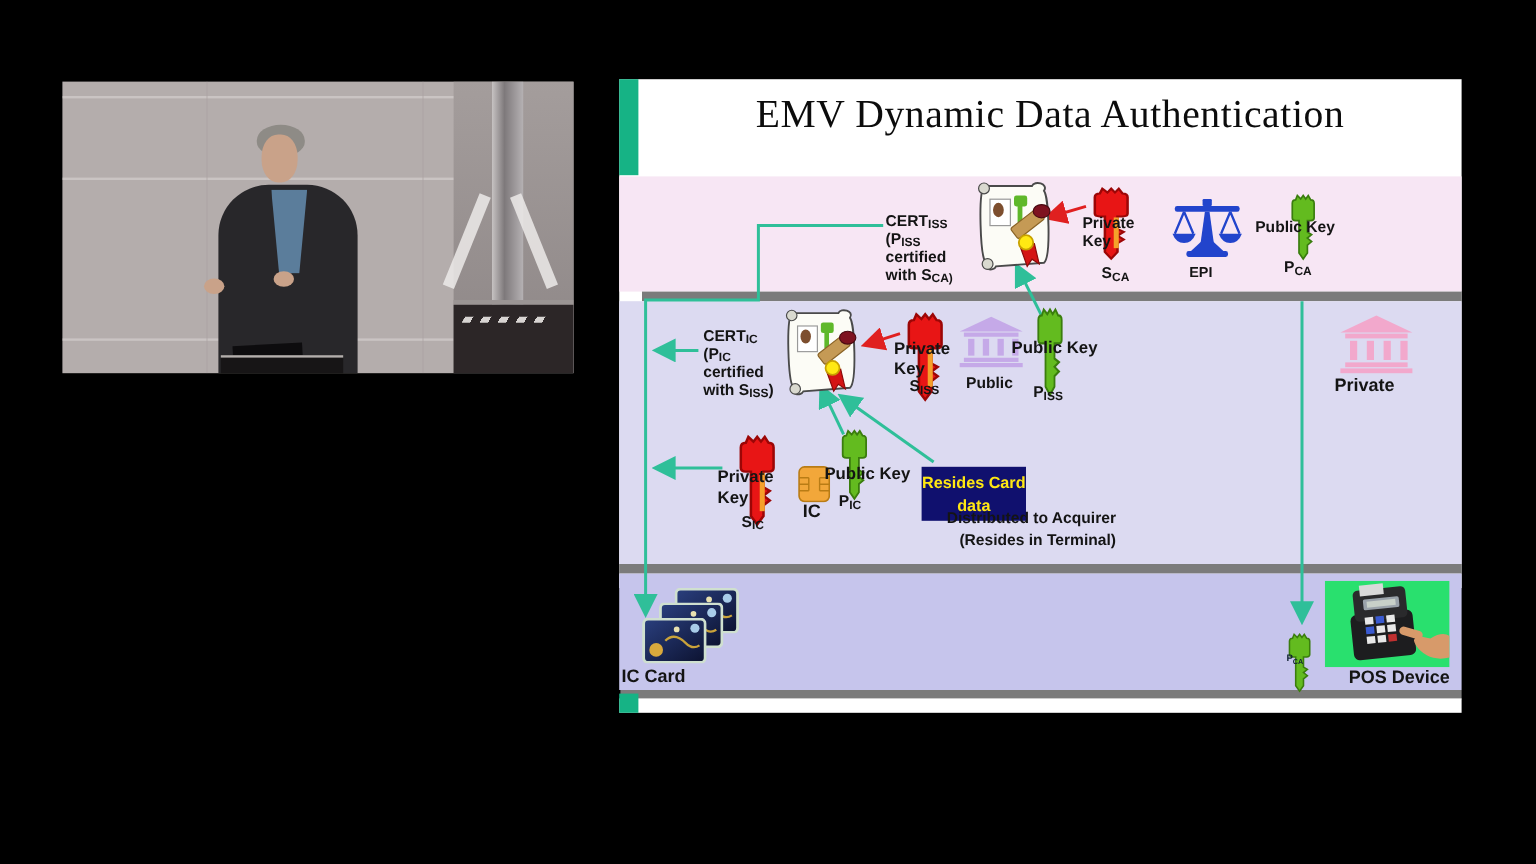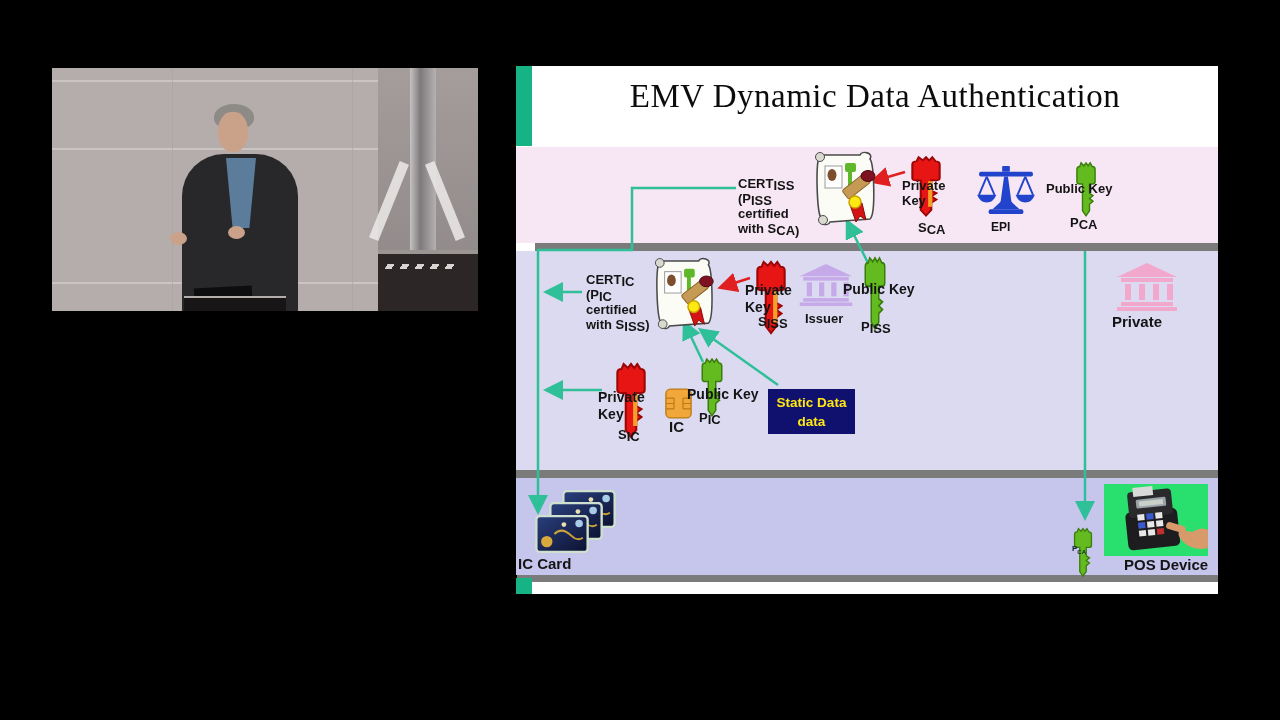--- a/index.html
+++ b/index.html
@@ -36,21 +36,21 @@
   .band-lav{top:185px;height:219px;background:#dcdaf1;}
   .band-blue{top:412px;height:97px;background:#c6c5ec;}
   .graybar{position:absolute;height:8px;background:#7b7b7b;}
   .whitestrip{position:absolute;left:0;top:516px;width:702px;height:12px;background:#ffffff;}
   .teal-bar{position:absolute;left:0;top:0;width:16px;height:80px;background:#16b385;}
   .teal-sq{position:absolute;left:0;top:512px;width:16px;height:16px;background:#16b385;z-index:8;}
   .slide-title{position:absolute;left:16px;top:12px;width:686px;text-align:center;
                font-family:"Liberation Serif",serif;font-size:33px;color:#0c0c0c;letter-spacing:.5px;}
 
   .lbl{position:absolute;font-weight:bold;color:#141414;font-size:13px;line-height:15px;z-index:7;}
-  .lbl sub{font-size:13px;vertical-align:-2px;line-height:0;}
+  .lbl sub{font-size:10px;vertical-align:-2px;line-height:0;}
   .lbl.big{font-size:15px;}
   .connectors{position:absolute;left:0;top:0;z-index:5;pointer-events:none;}
   .icon{position:absolute;z-index:6;}
   .key-red{fill:#e81515;stroke:#9c0606;stroke-width:2;}
   .key-green{fill:#63bb1f;stroke:#3a7d0e;stroke-width:2;}
   .static-box{position:absolute;left:252px;top:323px;width:87px;height:45px;background:#10106e;
               color:#ffe713;font-weight:bold;font-size:13.5px;text-align:center;line-height:19px;
               padding-top:4px;box-sizing:border-box;z-index:6;}
   .distributed{position:absolute;left:264px;top:357px;width:150px;text-align:right;
                font-weight:bold;font-size:13px;line-height:18px;color:#141414;z-index:7;}
@@ -232,21 +232,21 @@
     <div class="lbl" style="left:229px;top:216px;font-size:14px;line-height:17px">
       <div>Private</div>
         <div>Key</div>
     </div>
     <div class="lbl" style="left:242px;top:248px">
       <span>S</span><sub>ISS</sub>
     </div>
     <svg class="icon" style="left:282px;top:196px" width="56" height="46" fill="#c5a9e8">
         <use href="#sym-bank"></use>
       </svg>
-    <div class="lbl" style="left:289px;top:245px">Issuer</div>
+    <div class="lbl" style="left:289px;top:245px">Public</div>
     <svg class="icon" style="left:344px;top:188px" width="30" height="78" viewBox="0 0 40 80" preserveAspectRatio="none">
         <use href="#sym-key" class="key-green"></use>
       </svg>
     <div class="lbl" style="left:327px;top:216px;width:80px;font-size:14px">Public Key</div>
     <div class="lbl" style="left:345px;top:253px">
       <span>P</span><sub>ISS</sub>
     </div>
     <svg class="icon" style="left:598px;top:196px" width="66" height="50" fill="#f2a8cc">
         <use href="#sym-bank"></use>
       </svg>
@@ -268,22 +268,26 @@
       </svg>
     <div class="lbl big" style="left:153px;top:353px">IC</div>
     <svg class="icon" style="left:181px;top:290px" width="30" height="62" viewBox="0 0 40 80" preserveAspectRatio="none">
         <use href="#sym-key" class="key-green"></use>
       </svg>
     <div class="lbl" style="left:171px;top:321px;width:80px;font-size:14px">Public Key</div>
     <div class="lbl" style="left:183px;top:344px">
       <span>P</span><sub>IC</sub>
     </div>
     <div class="static-box">
-      <div>Static Data</div>
+      <div>Resides Card</div>
       <div>data</div>
+    </div>
+    <div class="distributed">
+      <div>Distributed to Acquirer</div>
+      <div>(Resides in Terminal)</div>
     </div>
 
     <svg class="icon" style="left:46px;top:424px" width="54" height="38">
         <use href="#sym-card"></use>
       </svg>
     <svg class="icon" style="left:33px;top:436px" width="54" height="38">
         <use href="#sym-card"></use>
       </svg>
     <svg class="icon" style="left:19px;top:449px" width="54" height="38">
         <use href="#sym-card"></use>

